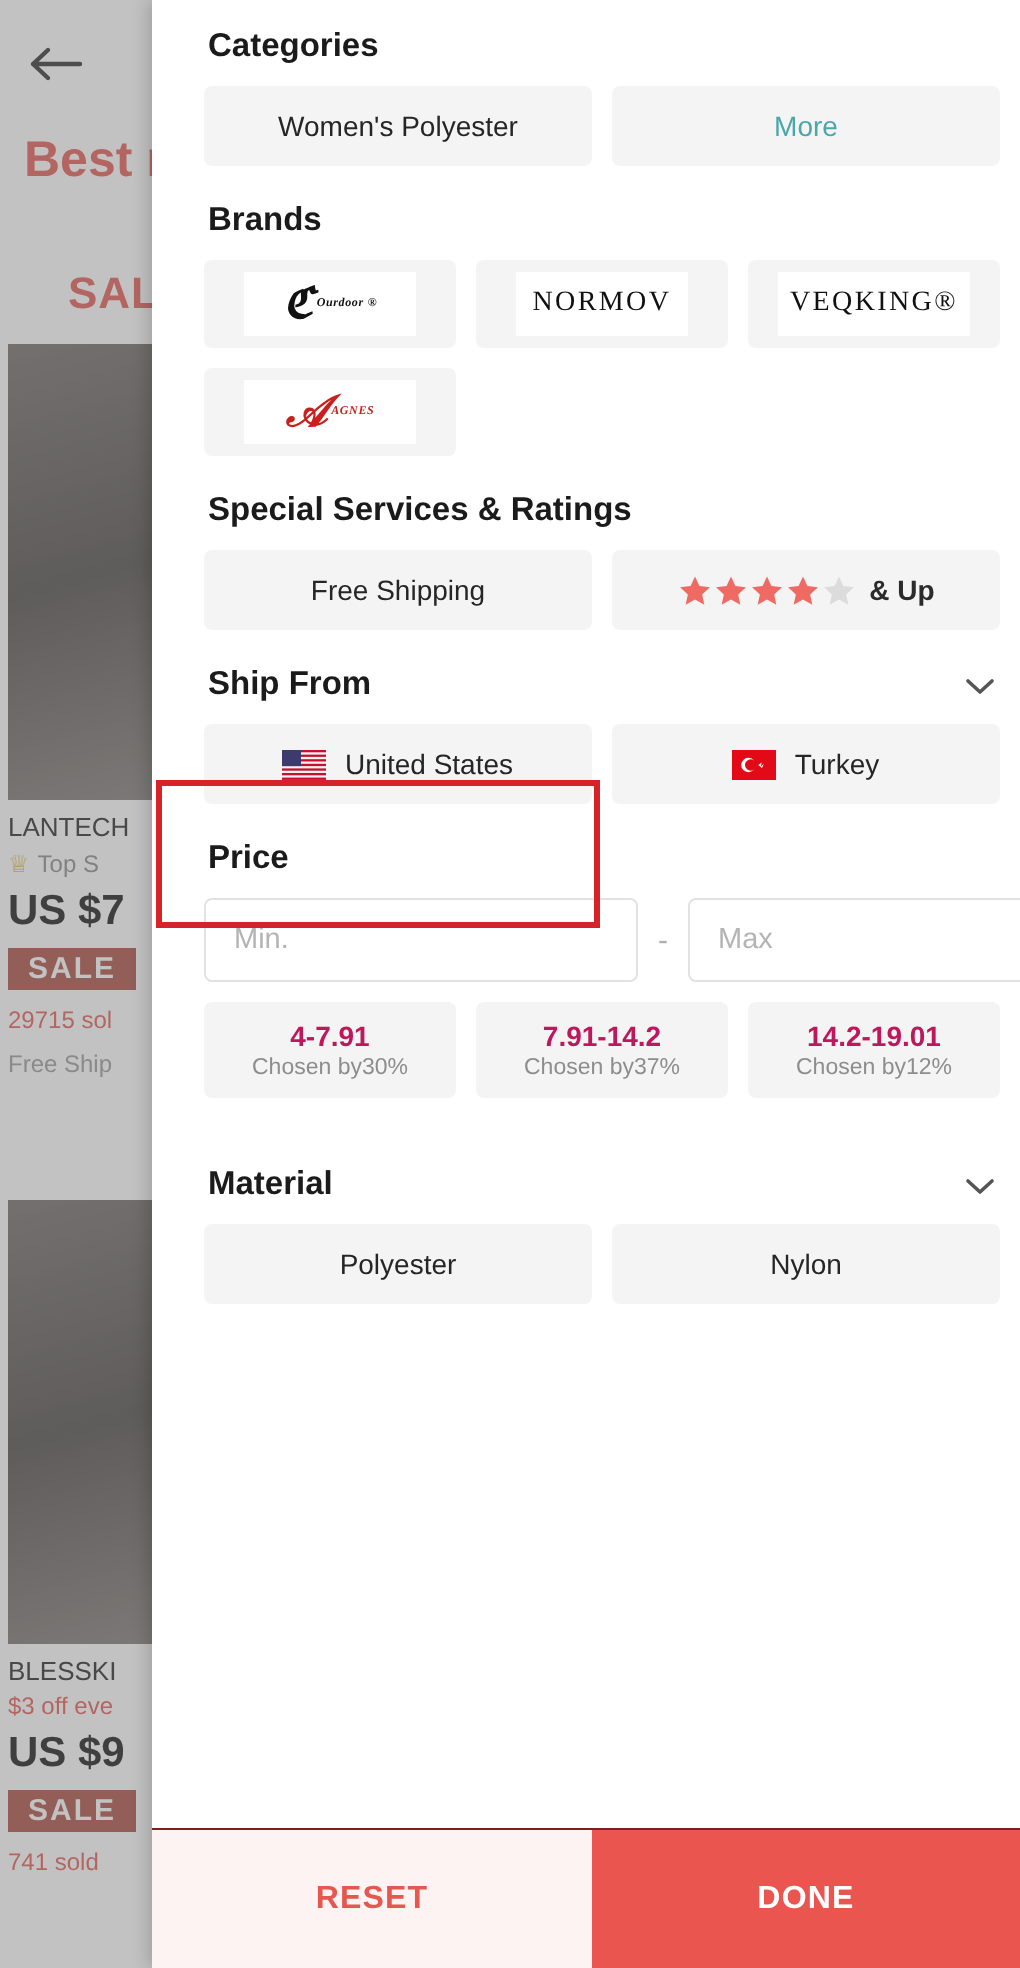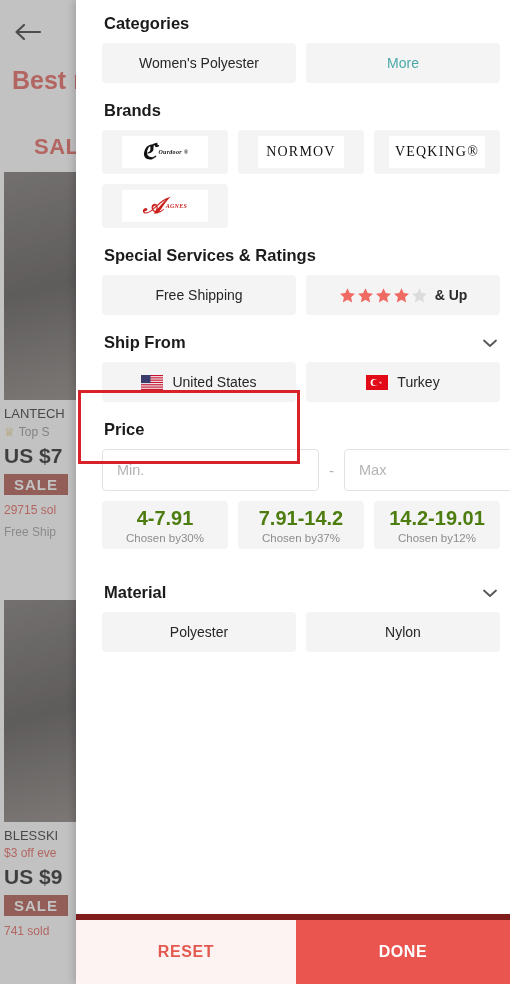--- a/index.html
+++ b/index.html
@@ -161,27 +161,27 @@
     font-family: "Liberation Sans", sans-serif;
   }
   .price-input::placeholder { color: #b4b4b4; }
   .price-dash { color: #b0b0b0; font-size: 15px; padding: 0 2px; }
   .range-row { display: flex; gap: 10px; margin-top: 10px; }
   .range-chip {
     background: #f4f4f4; border-radius: 4px; flex: 1 1 0;
     height: 48px; display: flex; flex-direction: column;
     align-items: center; justify-content: center; gap: 2px;
   }
-  .range-main { font-size: 20px; font-weight: 700; color: #4d7c0f; }
+  .range-main { font-size: 14px; font-weight: 700; color: #be185d; }
   .range-sub { font-size: 11.5px; color: #8d8d8d; }
 
   
   .bottom-bar {
     flex: none; height: 70px; display: flex;
-    border-top: 6px solid #7f1d1d;
+    border-top: 1px solid #7f1d1d;
   }
   .btn-reset {
     flex: 0 0 220px; background: #fdf3f3; color: #e4584f;
     display: flex; align-items: center; justify-content: center;
     font-size: 16px; font-weight: 700; letter-spacing: .6px;
   }
   .btn-done {
     flex: 1 1 auto; background: #ea5550; color: #fff;
     display: flex; align-items: center; justify-content: center;
     font-size: 16px; font-weight: 700; letter-spacing: .6px;

